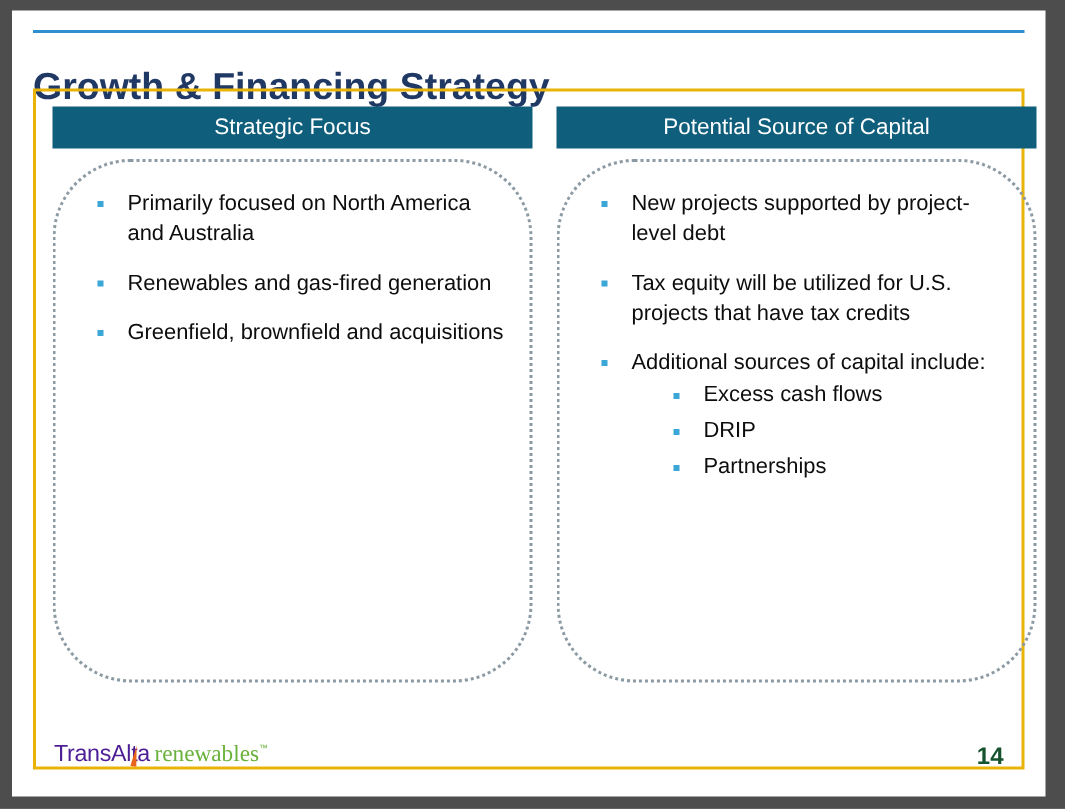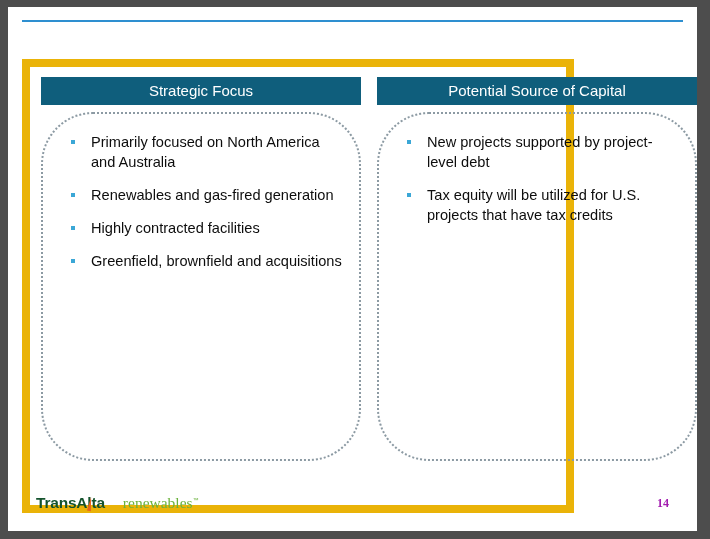--- a/index.html
+++ b/index.html
@@ -54,23 +54,23 @@
     color: #1f3864;
     letter-spacing: 0px;
     white-space: nowrap;
   }
 
   
   #content-frame {
     position: absolute;
     left: 14px;
     top: 52px;
-    width: 552px;
+    width: 661px;
     height: 454px;
-    border: 8px solid #eab308;
+    border: 2px solid #eab308;
     box-sizing: border-box;
   }
 
   
   .column {
     position: absolute;
     top: 10px;
     width: 320px;
   }
   #col-left  { left: 11px; }
@@ -148,104 +148,116 @@
   
   #footer-logo {
     position: absolute;
     left: 28px;
     top: 487px;
     height: 18px;
     white-space: nowrap;
   }
   #logo-transalta {
     font-family: "Liberation Sans", sans-serif;
-    font-weight: bold;
+    font-weight: normal;
     font-size: 15.5px;
-    color: #14532d;
+    color: #4c1d95;
     letter-spacing: -0.2px;
     position: relative;
   }
   #logo-a-accent {
     position: absolute;
     left: 51.5px;
     top: 3px;
     width: 0;
     height: 0;
     border-left: 2px solid transparent;
     border-right: 2px solid transparent;
     border-bottom: 14px solid #e8641c;
     transform: rotate(9deg);
     z-index: 0;
   }
   #logo-renewables {
     font-family: "Liberation Serif", serif;
     font-size: 15.5px;
     color: #6ab23c;
-    margin-left: 18px;
+    margin-left: 3px;
     letter-spacing: 0px;
   }
   #logo-tm {
     font-family: "Liberation Sans", sans-serif;
     font-size: 6px;
     color: #6ab23c;
     vertical-align: super;
   }
 
   #page-number {
     position: absolute;
     right: 28px;
     top: 489px;
-    font-family: Liberation Serif, serif;
+    font-family: Liberation Sans, sans-serif;
     font-weight: bold;
-    font-size: 12px;
-    color: #a21caf;
+    font-size: 16px;
+    color: #14532d;
   }
 </style>
 </head>
 <body>
 
 <div id="viewer">
 
   <div id="slide">
 
     <div id="title-rule"></div>
 
+    <h1 id="slide-title">Growth &amp; Financing Strategy</h1>
 
     <div id="content-frame">
 
       <div class="column" id="col-left">
         <div class="col-header">Strategic Focus</div>
         <div class="col-body">
           <ul class="bullets">
             <li>
               <span>Primarily focused on North America and Australia</span>
             </li>
             <li>
               <span>Renewables and gas-fired generation</span>
             </li>
             <li>
-              <span>Highly contracted facilities</span>
-            </li>
-            <li>
               <span>Greenfield, brownfield and acquisitions</span>
             </li>
           </ul>
         </div>
       </div>
 
       <div class="column" id="col-right">
         <div class="col-header">Potential Source of Capital</div>
         <div class="col-body">
           <ul class="bullets">
             <li>
               <span>New projects supported by project-level debt</span>
             </li>
             <li>
               <span>Tax equity will be utilized for U.S. projects that have tax credits</span>
             </li>
+            <li class="no-gap">
+              <span>Additional sources of capital include:</span>
+              <ul class="subbullets">
+                <li>
+                  <span>Excess cash flows</span>
+                </li>
+                <li>
+                  <span>DRIP</span>
+                </li>
+                <li>
+                  <span>Partnerships</span>
+                </li>
+              </ul>
+            </li>
           </ul>
         </div>
       </div>
 
     </div>
 
     <div id="footer-logo">
       <span id="logo-transalta">TransAlta</span><span id="logo-a-accent"></span><span id="logo-renewables">renewables</span><span id="logo-tm">™</span>
     </div>
 

